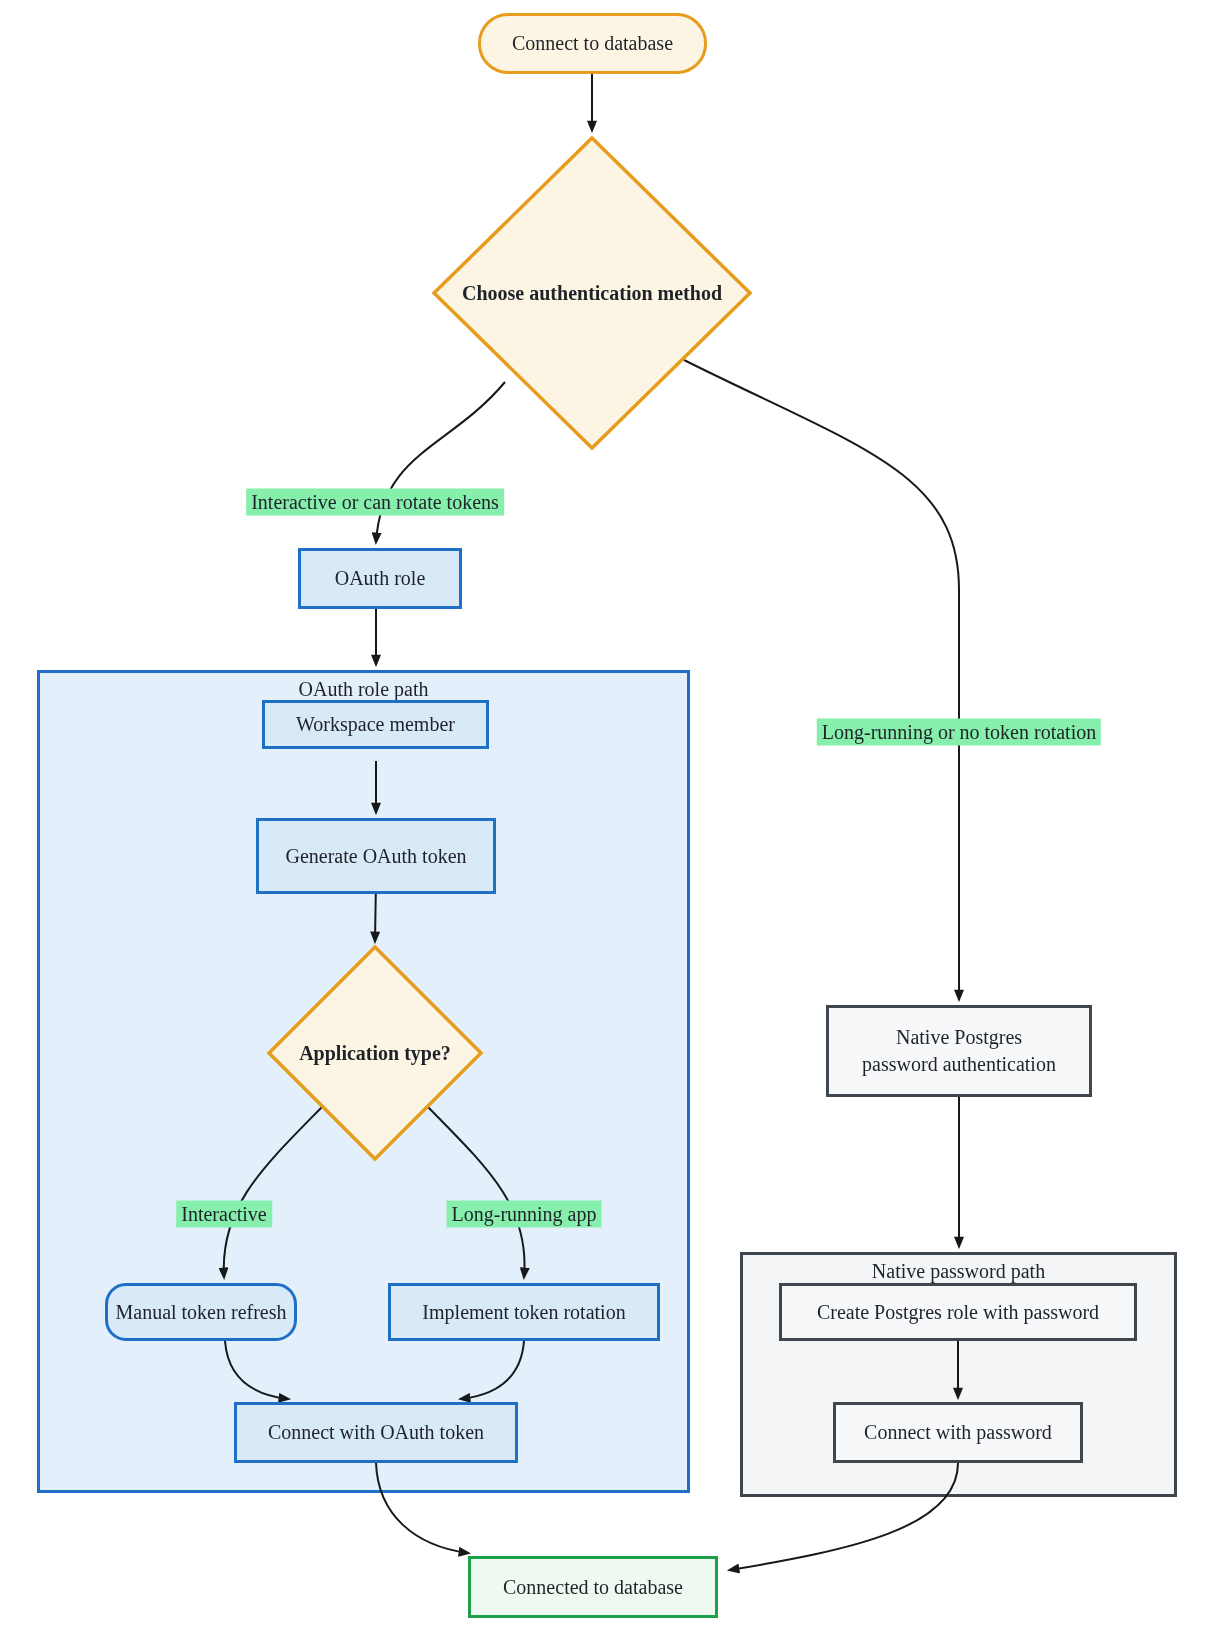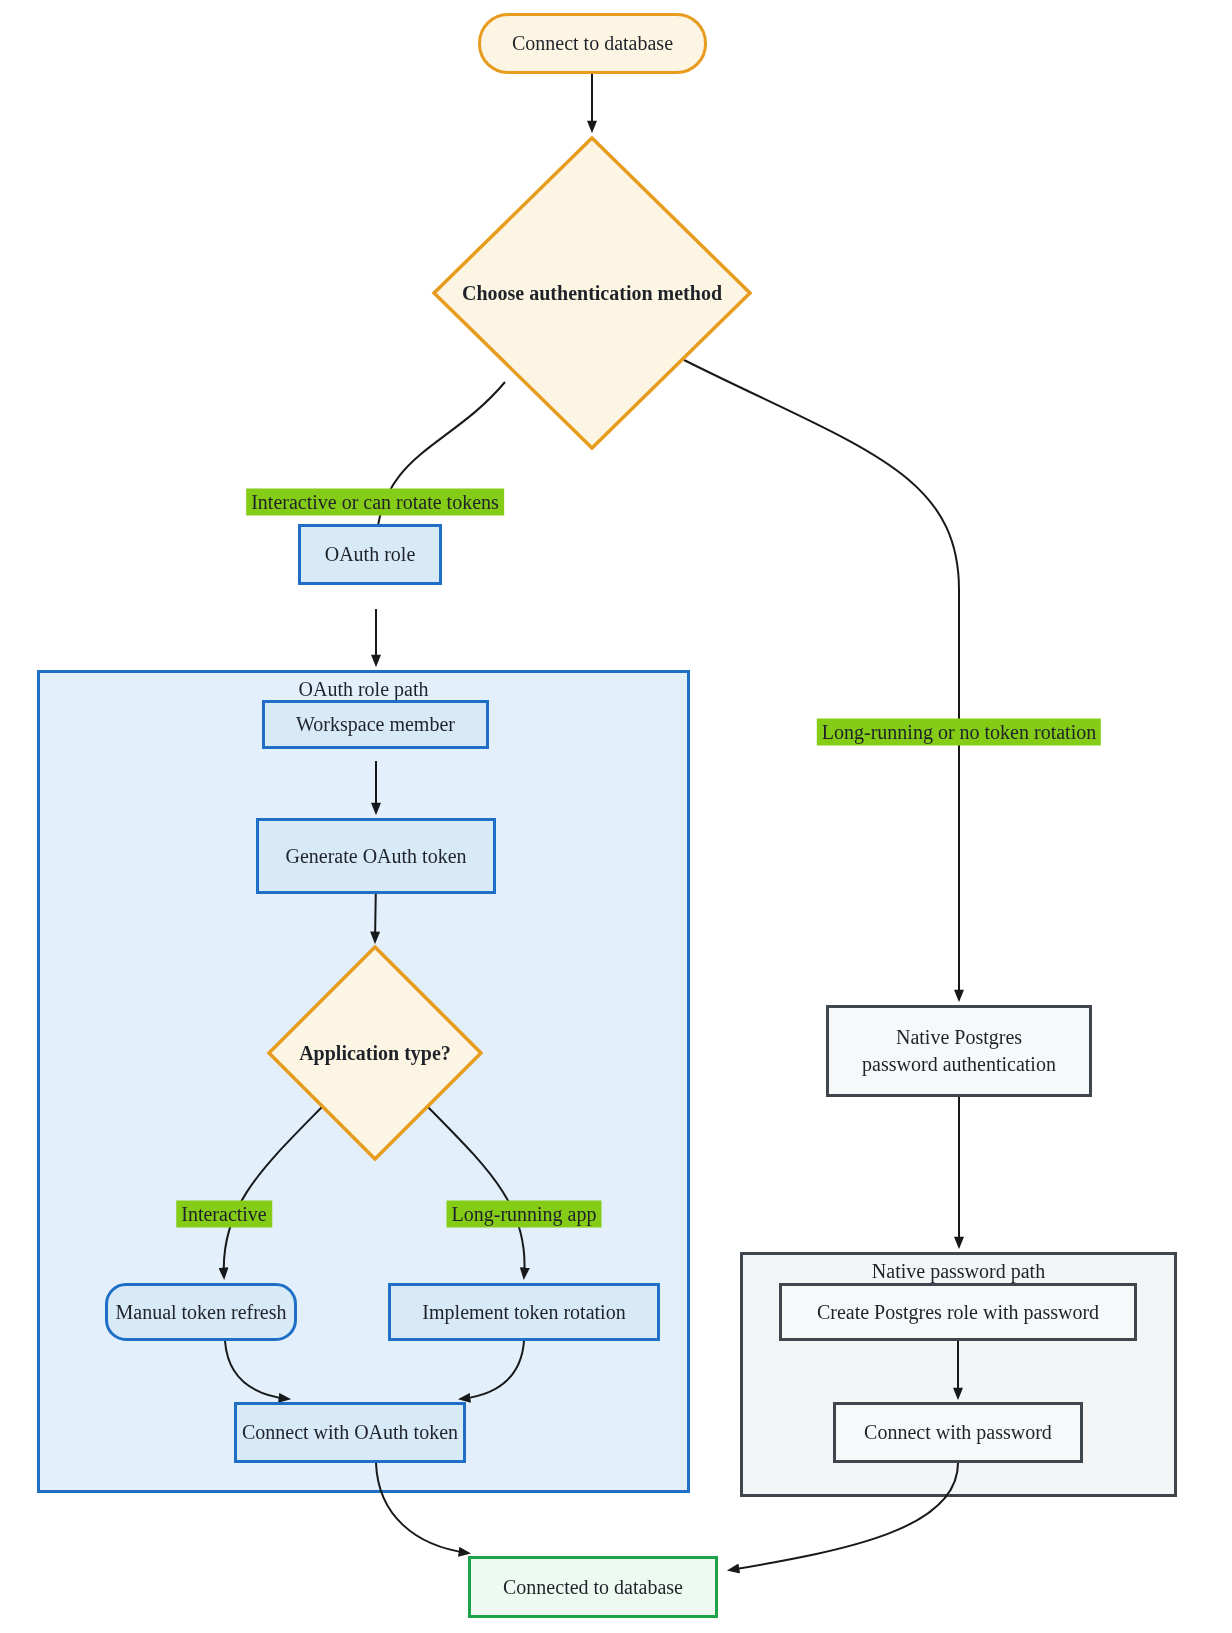--- a/index.html
+++ b/index.html
@@ -15,39 +15,39 @@
   .cluster-title{position:absolute;left:0;top:5px;width:100%;text-align:center;font-size:20px;}
   .node{
     position:absolute;z-index:3;box-sizing:border-box;display:flex;align-items:center;justify-content:center;
     text-align:center;font-size:20px;line-height:1.35;
   }
   .node.orange{border:3px solid #e89c1e;background:#fcf5e3;}
   .node.blue{border:3px solid #1f6fc6;background:#d8e9f8;}
   .node.gray{border:3px solid #40464e;background:#f7f8fa;}
   .node.green{border:3px solid #1ca249;background:#eefaf1;}
   #node-connect-db{left:478px;top:13px;width:229px;height:61px;border-radius:30px;}
-  #node-oauth-role{left:298px;top:524px;width:144px;height:61px;}
+  #node-oauth-role{left:298px;top:548px;width:164px;height:61px;}
   #node-workspace{left:262px;top:700px;width:227px;height:49px;}
   #node-generate{left:256px;top:818px;width:240px;height:76px;}
   #node-manual{left:105px;top:1283px;width:192px;height:58px;border-radius:21px;}
   #node-rotation{left:388px;top:1283px;width:272px;height:58px;}
-  #node-connect-oauth{left:234px;top:1402px;width:232px;height:61px;text-align:right;}
+  #node-connect-oauth{left:234px;top:1402px;width:284px;height:61px;text-align:right;}
   #node-native-pg{left:826px;top:1005px;width:266px;height:92px;flex-direction:column;}
   #node-create-role{left:779px;top:1283px;width:358px;height:58px;}
   #node-connect-pw{left:833px;top:1402px;width:250px;height:61px;}
   #node-connected{left:468px;top:1556px;width:250px;height:62px;}
   .dtext{
     position:absolute;z-index:3;transform:translate(-50%,-50%);
     font-size:20px;white-space:nowrap;text-align:center;font-weight:bold;
   }
   #dtext-choose{left:592px;top:293px;}
   #dtext-apptype{left:375px;top:1053px;}
   .edge-label{
     position:absolute;z-index:3;transform:translate(-50%,-50%);
-    background:#84cc16;padding:2px 5px;font-size:20px;white-space:nowrap;
+    background:#86efac;padding:2px 5px;font-size:20px;white-space:nowrap;
   }
   #lbl-interactive-rotate{left:375px;top:502px;}
   #lbl-long-none{left:959px;top:732px;}
   #lbl-interactive{left:224px;top:1214px;}
   #lbl-long-app{left:524px;top:1214px;}
   .epath{fill:none;stroke:#17181a;stroke-width:2px;}
   .dshape{stroke:#e89c1e;stroke-width:3.5px;fill:#fcf5e3;}
 </style>
 </head>
 <body>

